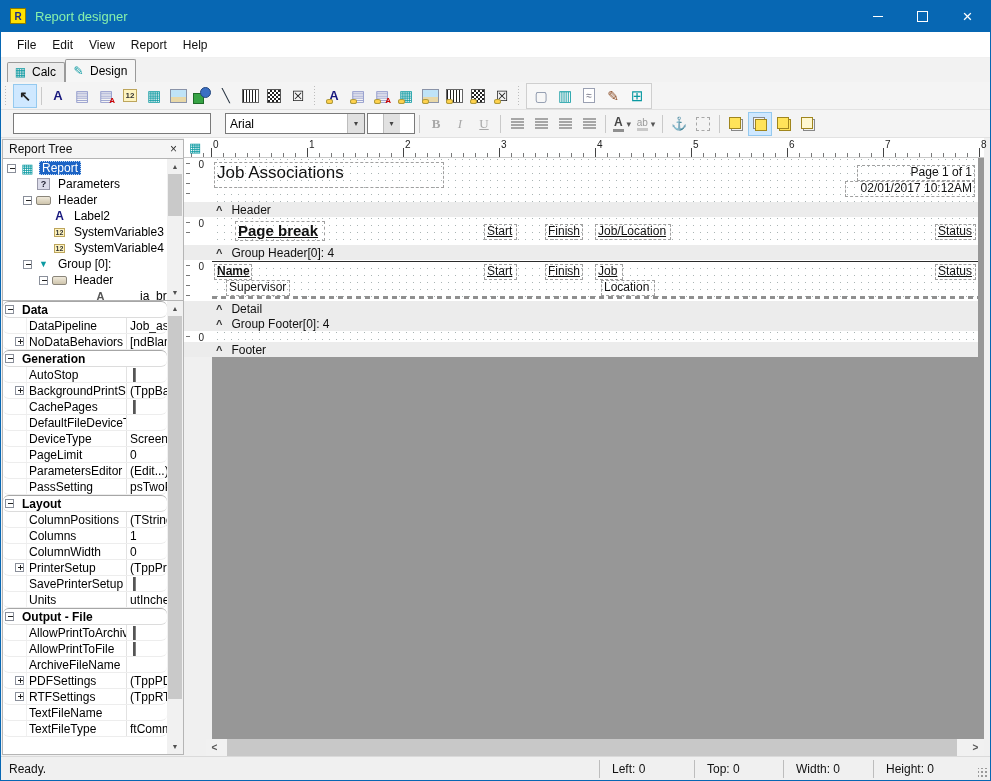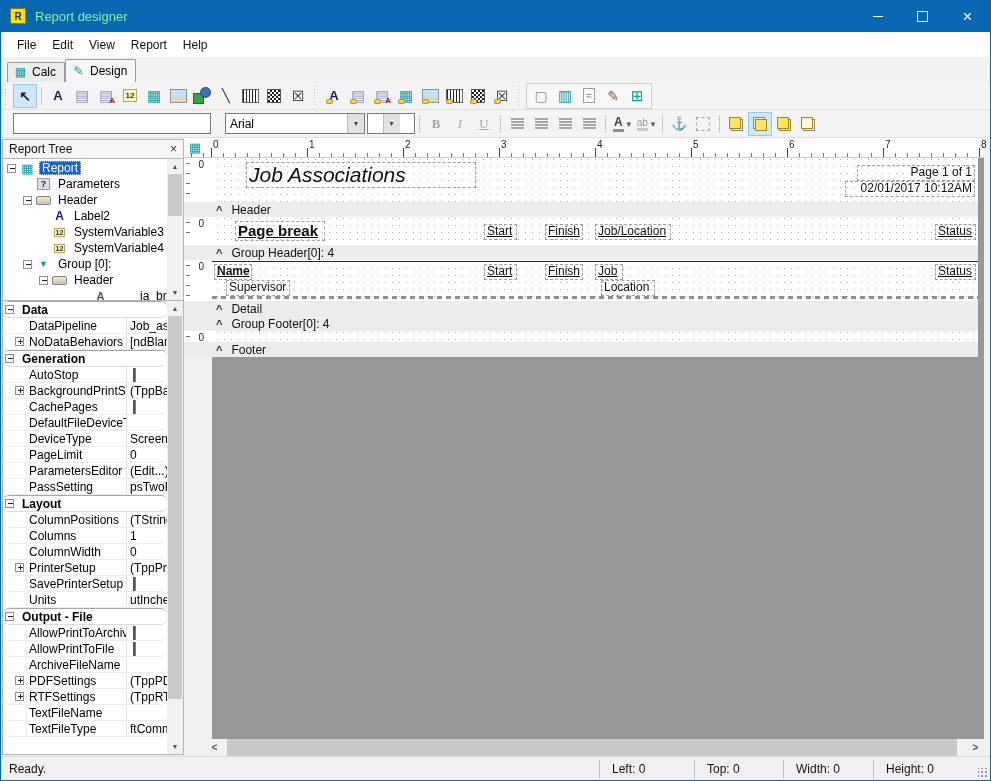--- a/index.html
+++ b/index.html
@@ -141,21 +141,21 @@
   .page { width:766px; flex:0 0 766px; background:#fff; background-image:radial-gradient(#a9b4b4 0.8px, transparent 0.9px); background-size:7px 7px; background-position:2px 5px; position:relative; }
   .fillgray { flex:1; background:#979797; }
   .divrow { display:flex; height:15px; flex:0 0 15px; }
   .divider { width:794px; flex:0 0 794px; background:#ececec; display:flex; align-items:center; font-size:12px; color:#111; }
   .divider .ch { margin-left:32px; margin-right:9px; font-size:11px; font-weight:bold; color:#333; }
   .bottomfill { flex:1; display:flex; }
   .bottomfill .lg { width:28px; flex:0 0 28px; background:#f0f0f0; }
   .bottomfill .gr { flex:1; background:#979797; }
 
   .comp { position:absolute; border:1px dashed #a0a0a0; line-height:1.15; padding:0 2px; white-space:nowrap; color:#111; font-size:12px; display:flex; align-items:flex-start; overflow:hidden; }
-  .comp.title { font-style:italic; font-size:21px;margin-left:32px; }
+  .comp.title { font-size:17px; }
   .comp.heading { font-weight:bold; font-size:15px; text-decoration:underline;margin-left:21px; }
   .comp.underline { text-decoration:underline; }
   .comp.bold { font-weight:bold; }
   .comp.right { justify-content:flex-end; }
   .comp.solid-line { border:none; background:#2a2a2a; padding:0; }
   .comp.dashed-line { border:none; background:repeating-linear-gradient(90deg,#8f8f8f 0 5px, transparent 5px 9px); padding:0; }
 
   .hscroll { height:17px; flex:0 0 17px; background:#f1f1f1; display:flex; align-items:center; margin-left:22px; }
   .harrow { width:17px; height:17px; display:flex; align-items:center; justify-content:center; font-size:10px; font-weight:bold; color:#555; }
   .htrack { flex:1; height:17px; position:relative; }

